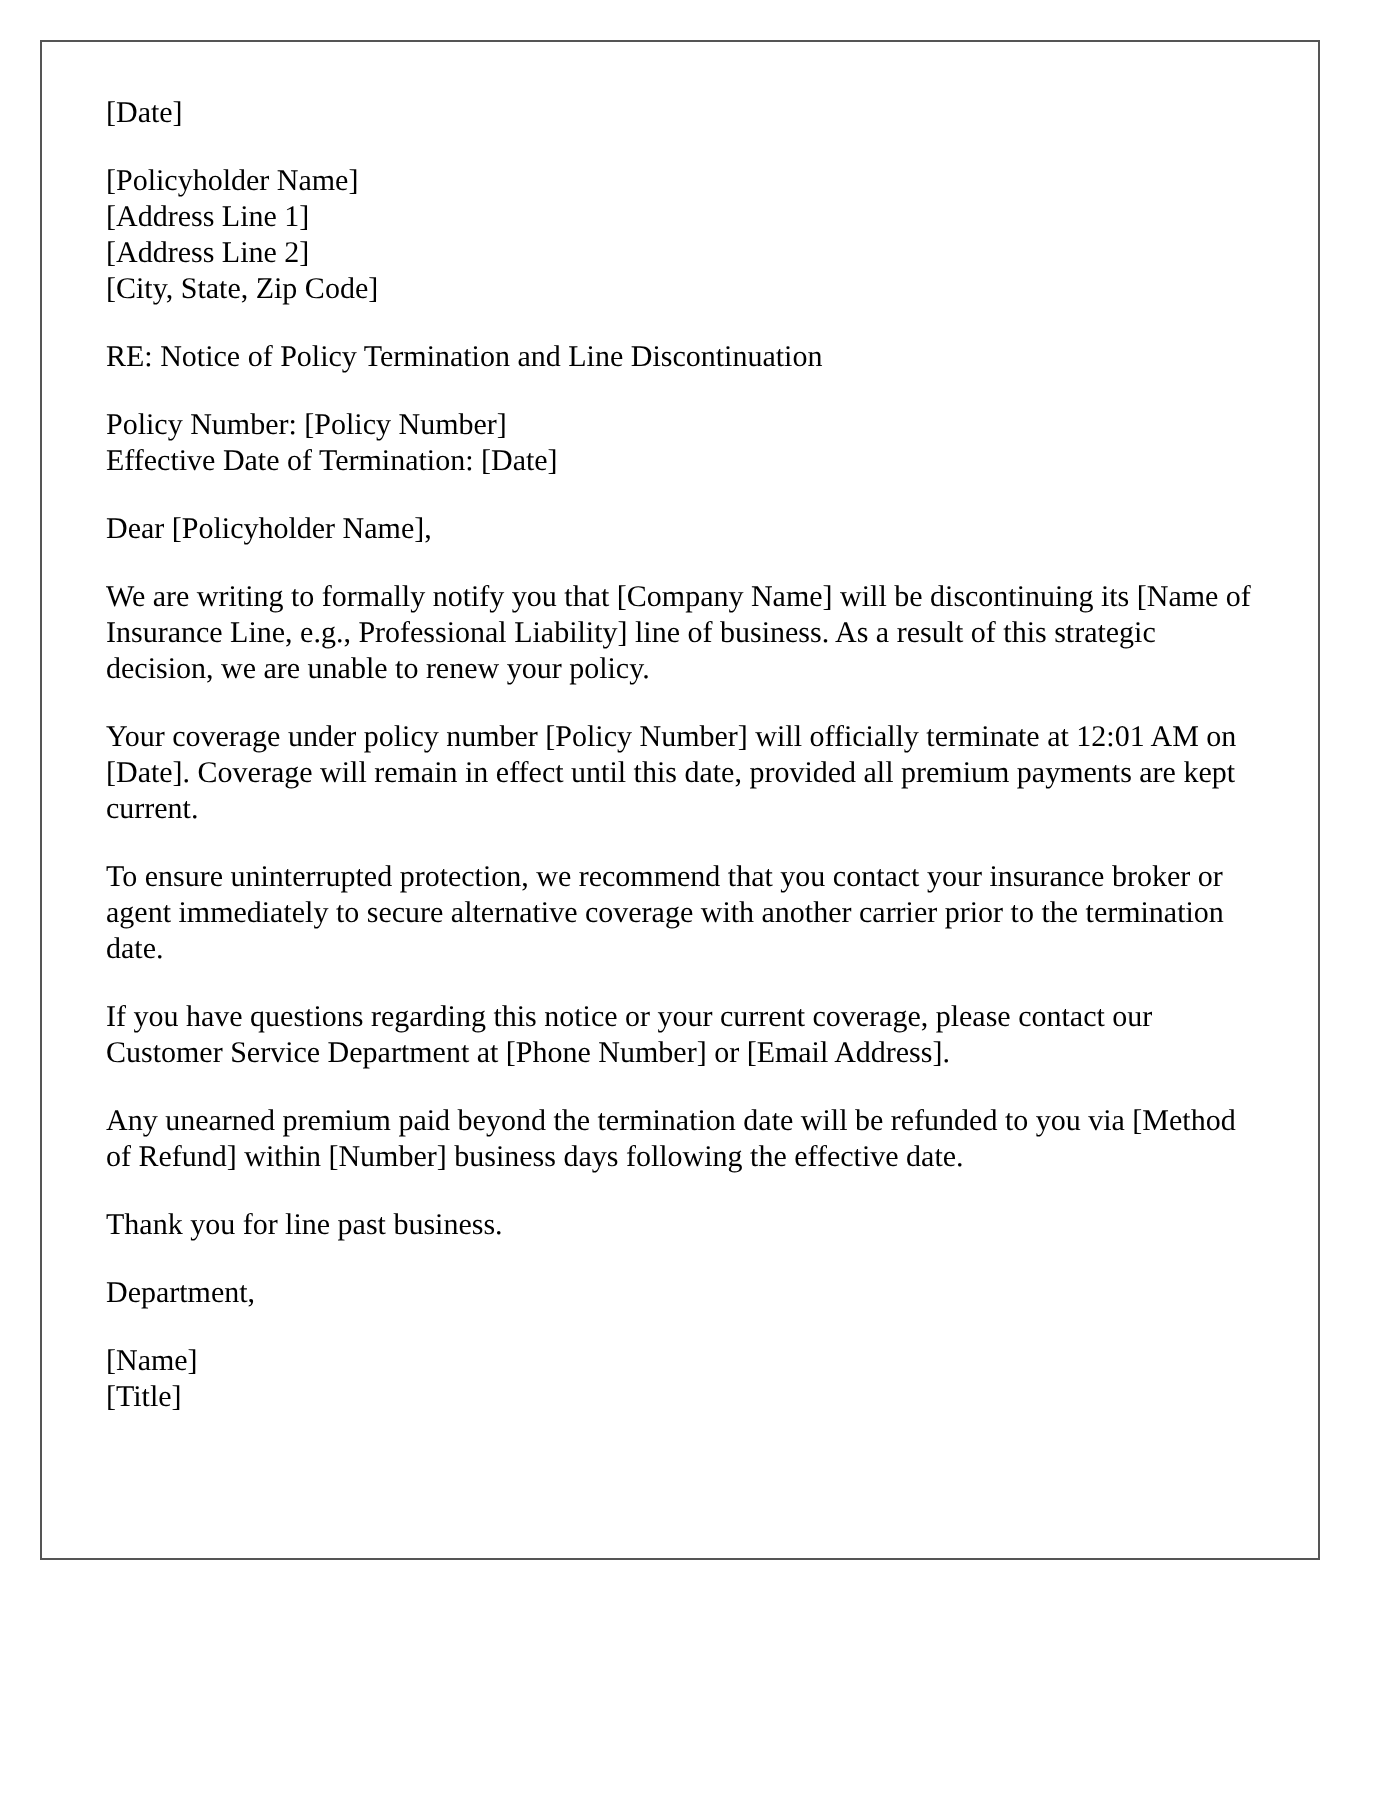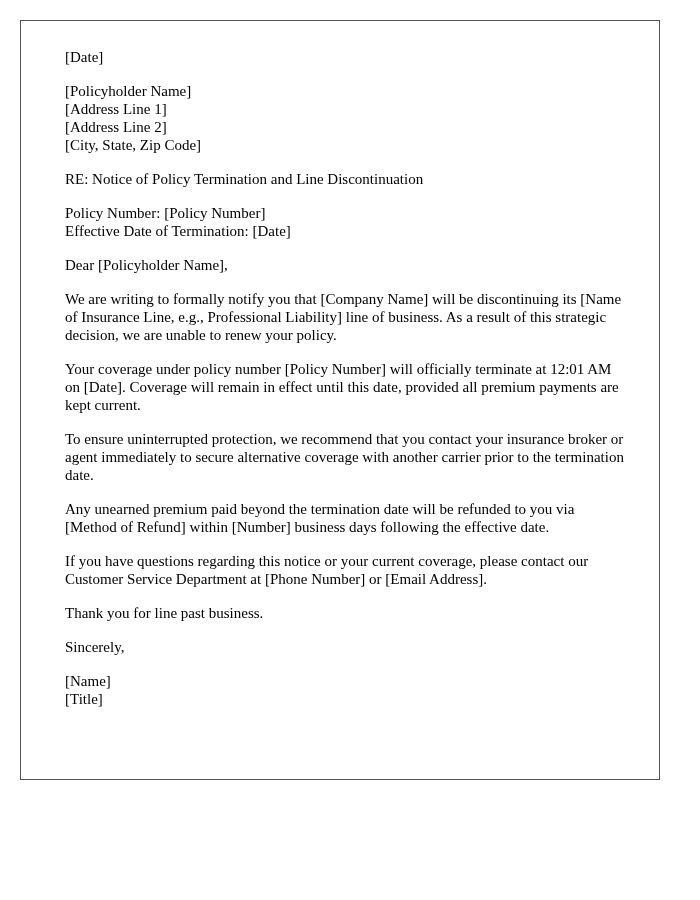--- a/index.html
+++ b/index.html
@@ -3,21 +3,21 @@
 <meta charset="utf-8">
 <style>
   html, body { margin: 0; padding: 0; background: #ffffff; }
   body { width: 700px; height: 900px; position: relative; }
   .page {
     position: absolute;
     left: 20px; top: 20px;
     width: 640px; height: 760px;
     border: 1px solid #555555;
     box-sizing: border-box;
-    padding: 27px 28px 0 44px;
+    padding: 27px 28px 0 32px;
     font-family: "Liberation Serif", "DejaVu Serif", serif;
     font-size: 15px;
     line-height: 18px;
     color: #000000;
   }
   .block { margin: 0 0 16px 0; }
   .line { display: block; white-space: nowrap; }
   .re { font-weight: normal; }
   p { margin: 0 4px 16px 0; }
 </style>
@@ -43,23 +43,23 @@
   <div class="block">
     <span class="line">Policy Number: [Policy Number]</span>
     <span class="line">Effective Date of Termination: [Date]</span>
   </div>
 
   <p>Dear [Policyholder Name],</p>
 
   <p>We are writing to formally notify you that [Company Name] will be discontinuing its [Name of Insurance Line, e.g., Professional Liability] line of business. As a result of this strategic decision, we are unable to renew your policy.</p>
   <p>Your coverage under policy number [Policy Number] will officially terminate at 12:01 AM on [Date]. Coverage will remain in effect until this date, provided all premium payments are kept current.</p>
   <p>To ensure uninterrupted protection, we recommend that you contact your insurance broker or agent immediately to secure alternative coverage with another carrier prior to the termination date.</p>
+  <p>If you have questions regarding this notice or your current coverage, please contact our Customer Service Department at [Phone Number] or [Email Address].</p>
   <p>Any unearned premium paid beyond the termination date will be refunded to you via [Method of Refund] within [Number] business days following the effective date.</p>
-  <p>If you have questions regarding this notice or your current coverage, please contact our Customer Service Department at [Phone Number] or [Email Address].</p>
   <p>Thank you for line past business.</p>
 
-  <p>Sincerely,</p>
+  <p>Department,</p>
 
   <div class="block">
     <span class="line">[Name]</span>
     <span class="line">[Title]</span>
   </div>
 </div>
 
 </body></html>

